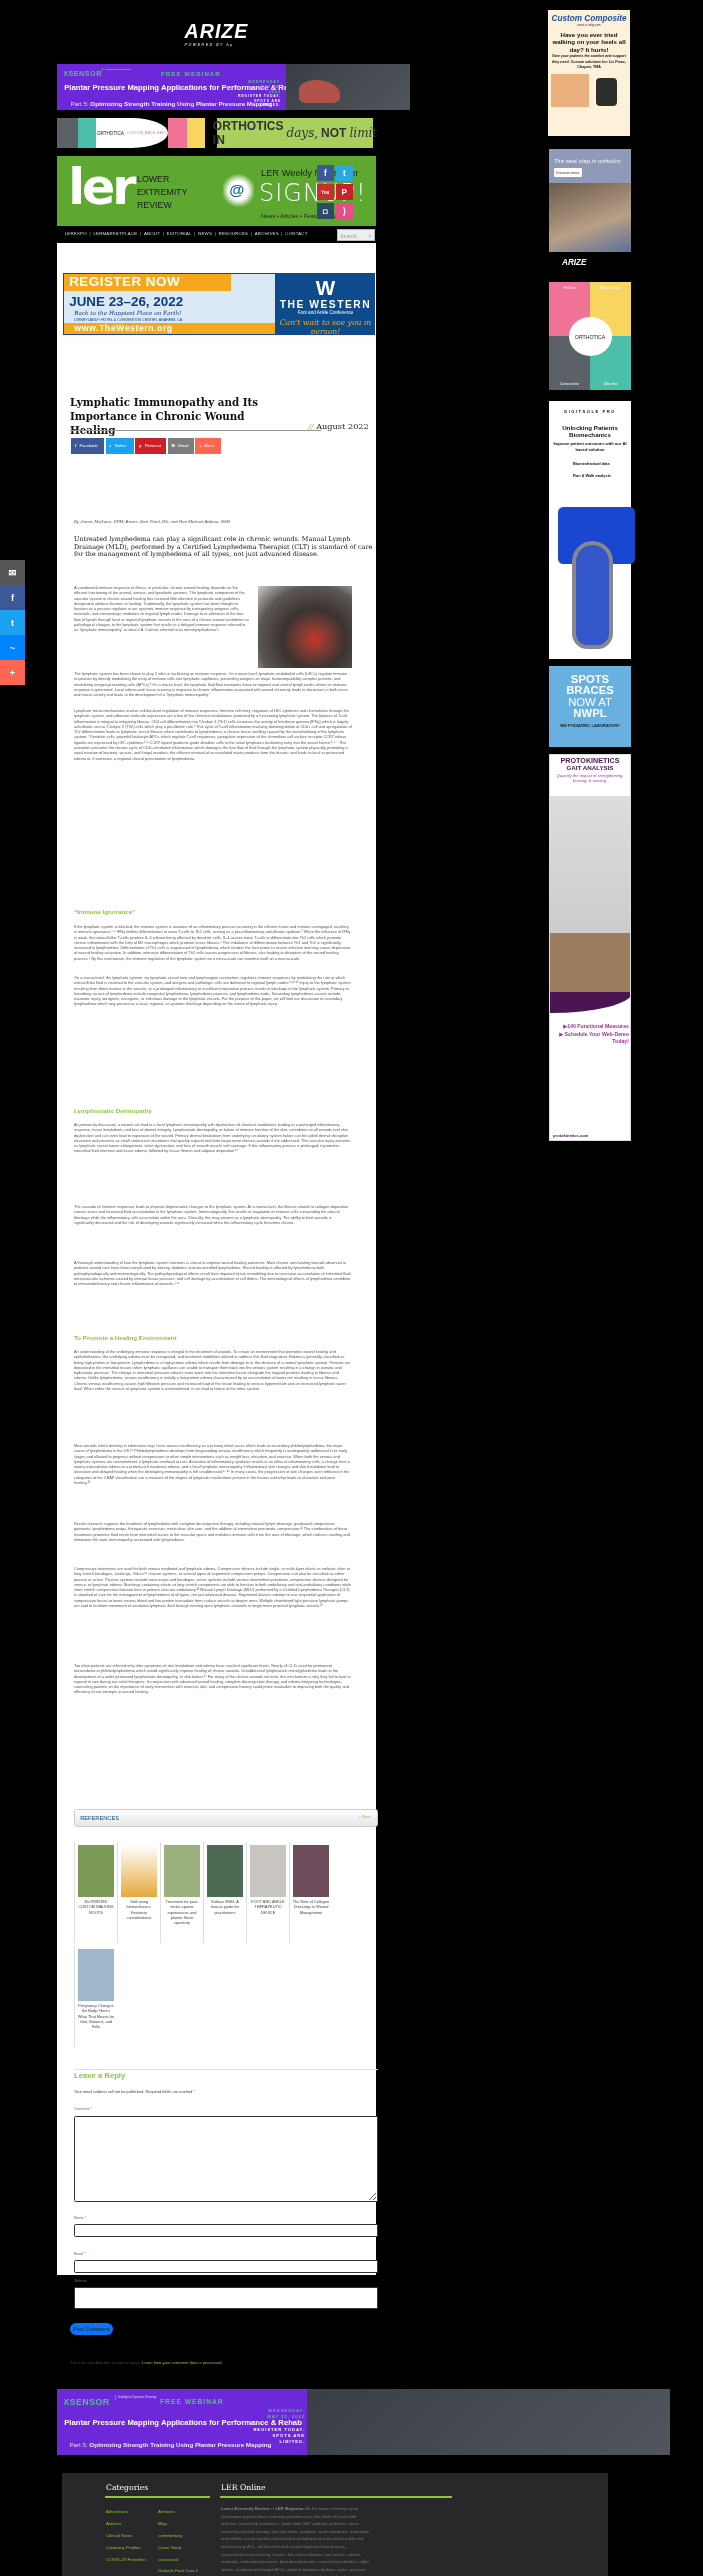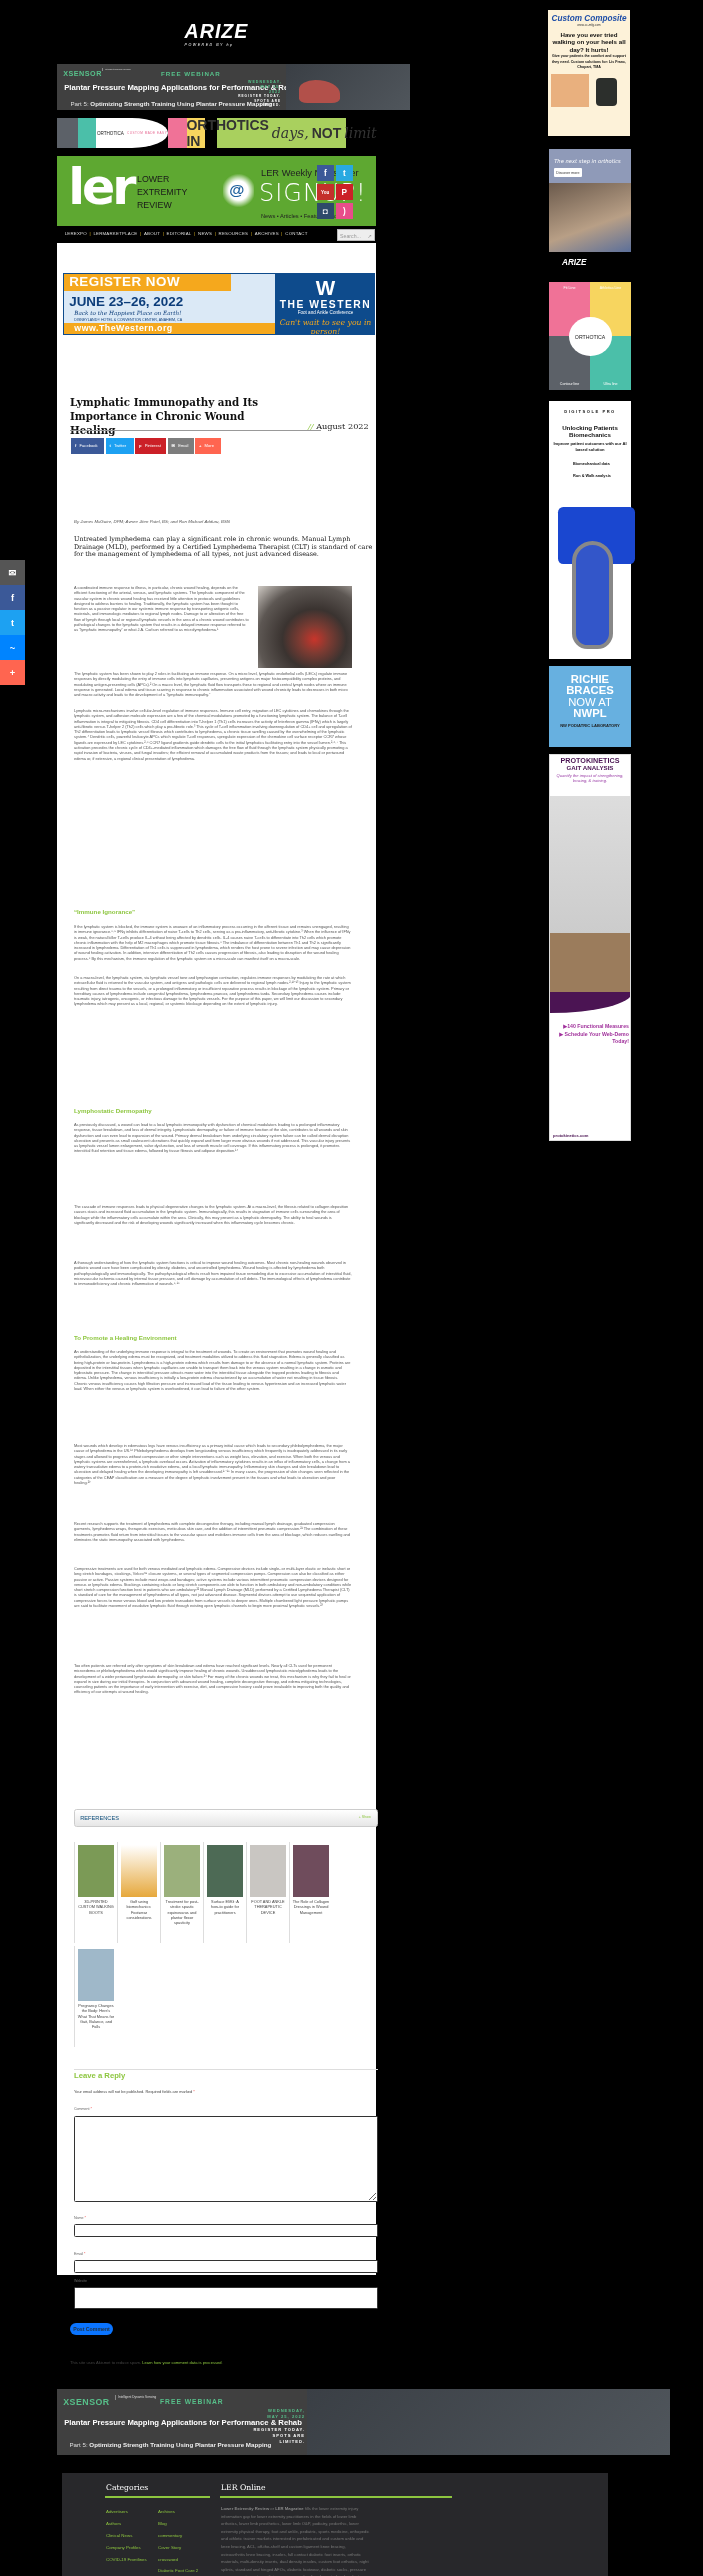--- a/index.html
+++ b/index.html
@@ -6,34 +6,34 @@
 body{width:704px;height:2800px;background:#000;font-family:"Liberation Sans",sans-serif;position:relative;overflow:hidden}
 .abs{position:absolute}
 
 .ad-top{left:57px;top:10.3px;width:319px;height:46px;background:#000;display:flex}
 .ad-top .left{width:216px;background:#8f9ab8;padding:8.2px 7.2px;position:relative;overflow:hidden}
 .ad-top .left h2{font-family:"DejaVu Sans",sans-serif;font-style:italic;color:#fff;font-size:12.4px;font-weight:normal}
 .ad-top .left .btn{display:inline-block;background:#fff;color:#222;font-size:5.7px;padding:4.1px 3.1px;border-radius:1.5px;margin-top:5.2px}
 .ad-top .left .insole{position:absolute;right:-10.3px;top:5.2px;width:93px;height:36px;background:#2a2d35;border-radius:50%;transform:rotate(-20deg)}
 .ad-top .right{flex:1;display:flex;align-items:center;justify-content:center;color:#fff;font-style:italic;font-weight:bold;font-size:19.6px;letter-spacing:1px}
 .ad-top .right small{display:block;font-size:3.6px;letter-spacing:1.5px;font-weight:normal}
-.ad-xs{left:57px;width:353px;height:46px;background:#404040;color:#fff;overflow:hidden}
+.ad-xs{left:57px;width:353px;height:46px;background:#6d28d9;color:#fff;overflow:hidden}
 .ad-xs .logo{position:absolute;left:6.2px;top:5.2px;color:#57c08a;font-weight:bold;font-size:7.2px;letter-spacing:0.5px}
 .ad-xs .tag{position:absolute;left:45px;top:4.1px;font-size:2.1px;color:#ddd;line-height:2.6px;border-left:0.5px solid #888;padding-left:2.1px}
 .ad-xs .fw{position:absolute;left:104px;top:6.2px;color:#57c08a;font-weight:bold;font-size:6.2px;letter-spacing:1px}
 .ad-xs .title{position:absolute;left:7.2px;top:18.5px;font-weight:bold;font-size:7.7px}
 .ad-xs .part{position:absolute;left:13.4px;top:36px;font-size:6.2px;color:#ddd}
 .ad-xs .part b{color:#eee}
 .ad-xs .date{position:absolute;left:191px;top:15.5px;color:#57c08a;font-size:3.6px;letter-spacing:1px;text-align:right;width:33px;line-height:5.2px;font-weight:bold}
 .ad-xs .reg{position:absolute;left:180px;top:30px;color:#fff;font-size:3.1px;letter-spacing:1px;text-align:right;width:44px;line-height:4.6px;font-weight:bold}
 .ad-xs .photo{position:absolute;left:229px;top:0;width:124px;height:46px;background:linear-gradient(135deg,#3a3f45,#50565c);}
 .ad-xs .shoe{position:absolute;left:242px;top:15.5px;width:41px;height:23px;background:#b2504a;border-radius:40% 60% 20% 20%}
 .ad-orth{left:57px;top:118px;width:148px;height:30px;display:flex}
 .ad-orth div{height:100%}
-.ad-orth-days{left:217px;top:118px;width:129px;height:30px;background:#a9d05e;color:#333;font-weight:bold;font-size:14px;display:flex;align-items:center;justify-content:center;gap:3px}
+.ad-orth-days{left:217px;top:118px;width:156px;height:30px;background:#a9d05e;color:#333;font-weight:bold;font-size:12px;display:flex;align-items:center;justify-content:center;gap:3px}
 .ad-orth-days i{font-family:"DejaVu Serif",serif;font-weight:normal}
 .ad-cc{left:548px;top:10.3px;width:82px;height:126px;background:#fdf2d9;text-align:center;padding:5.2px 3.1px;font-size:4.6px;color:#111}
 .ad-cc .brand{color:#1e4ea8;font-weight:bold;font-size:8.2px;font-style:italic;line-height:7.7px}
 .ad-cc .url{font-size:3.1px;color:#333}
 .ad-cc h3{font-size:6.2px;line-height:7.2px;margin-top:4.1px}
 .ad-cc p{font-size:3.6px;line-height:5.2px;margin-top:1.5px;font-weight:bold}
 .ad-cc .img{margin-top:4.1px;height:33px;background:linear-gradient(90deg,#e9b07e 0 50%,#fdf2d9 50%);position:relative}
 .ad-cc .img::after{content:"";position:absolute;right:10.3px;top:4.1px;width:20.6px;height:28px;background:#2c2f2c;border-radius:4.1px}
 .ad-ar{left:549px;top:149px;width:82px;height:103px;background:#8f9ab8;padding:7.2px 5.2px;color:#fff}
 .ad-ar i{font-size:5.2px;font-family:"DejaVu Sans",sans-serif}
@@ -192,21 +192,21 @@
   <p>Improve patient outcomes with our AI based solution</p>
   <div class="feat">
       <div>Biomechanical data</div>
       <div>Run &amp; Walk analysis</div>
     </div>
   <div class="phone"></div>
   <div class="insole"></div>
 </div>
 
 <div class="abs ad-rb">
-  <div>RICHIE</div>
+  <div>SPOTS</div>
   <div>BRACES</div>
   <div class="nw">NOW AT</div>
   <div>NWPL</div>
   <small>NW PODIATRIC LABORATORY</small>
 </div>
 
 <div class="abs ad-pk">
   <h3>PROTOKINETICS</h3>
   <h3 style="font-size:6.2px;line-height:6.2px;margin-top:0">GAIT ANALYSIS</h3>
   <i>Quantify the impact of strengthening, bracing, &amp; training.</i>

